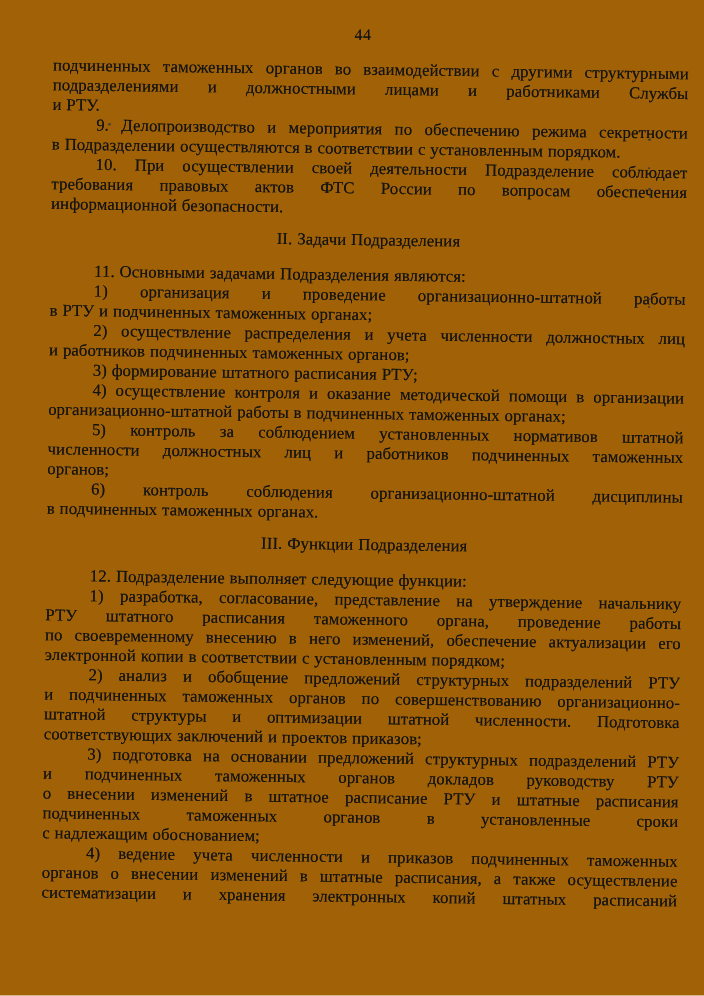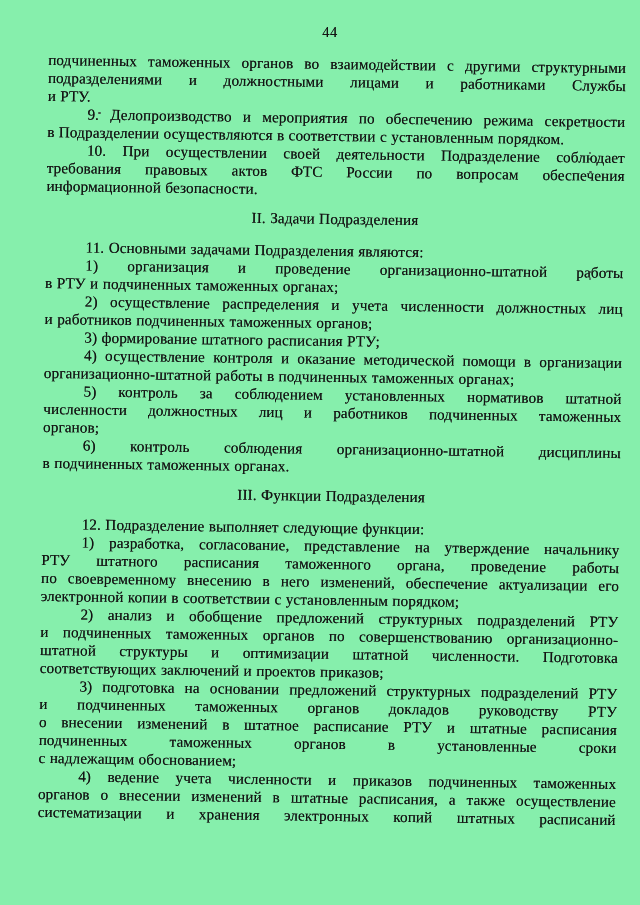--- a/index.html
+++ b/index.html
@@ -7,21 +7,21 @@
     padding: 0;
     width: 640px;
     height: 905px;
     background: #fdfdfc;
     overflow: hidden;
   }
   .sheet {
     position: relative;
     width: 640px;
     height: 905px;
-    background: #86efac;
+    background: #a16207;
     font-family: "Liberation Serif", "DejaVu Serif", serif;
     color: #141414;
   }
   .page-number {
     position: absolute;
     top: 24px;
     left: 300px;
     width: 60px;
     text-align: center;
     font-size: 14.5px;

